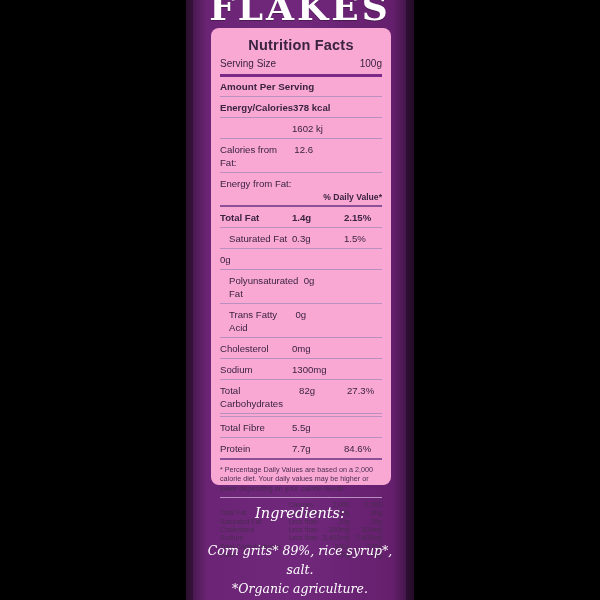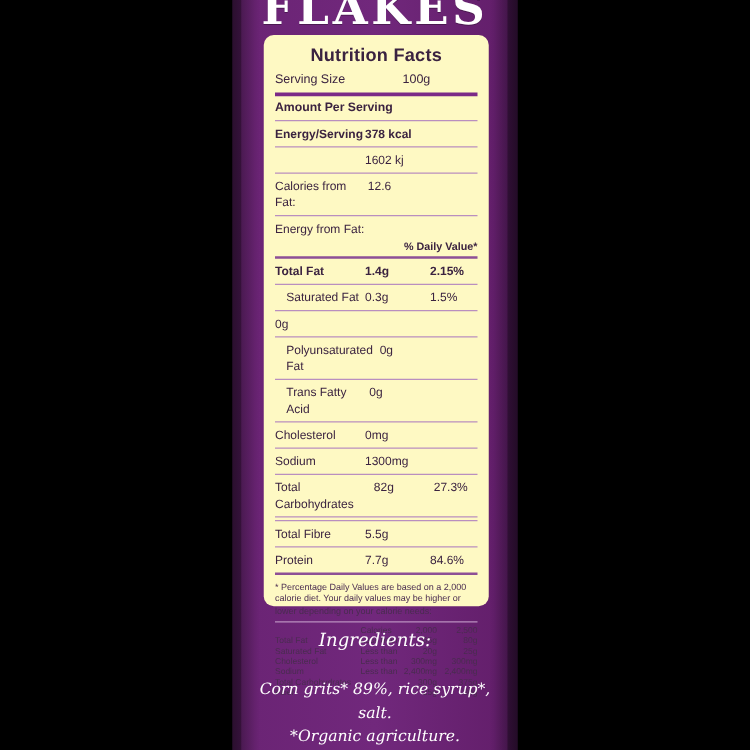--- a/index.html
+++ b/index.html
@@ -55,21 +55,21 @@
     -webkit-text-stroke: 0px;
     text-shadow: 0 1px 0 rgba(0,0,0,0.3);
   }
   
   .nf-card {
     position: absolute;
     left: 211px;
     top: 28px;
     width: 180px;
     height: 457px;
-    background: #fef9c3;
+    background: #f9a8d4;
     border-radius: 8px;
     box-sizing: border-box;
     padding: 6px 9px 6px 9px;
     color: #3b2340;
   }
   .nf-title {
     text-align: center;
     font-size: 14.5px;
     font-weight: bold;
     color: #3a2240;
@@ -92,21 +92,21 @@
   .row .v1 { width: 52px; text-align: left; }
   .row .v2 { width: 38px; text-align: left; }
   .bold { font-weight: bold; }
   .indent1 { padding-left: 9px; }
   .serving-row {
     display: flex;
     font-size: 10px;
     padding: 1px 0 2px 0;
   }
   .serving-row .lbl { flex: 1 1 auto; }
-  .serving-row .val { width: 60px; text-align: left; }
+  .serving-row .val { width: 60px; text-align: right; }
   .dv-head {
     display: flex;
     justify-content: flex-end;
     font-size: 8.6px;
     font-weight: bold;
     padding: 1px 0 1px 0;
   }
   .amount-row {
     font-size: 9.8px;
     font-weight: bold;
@@ -190,21 +190,21 @@
       <div class="val">100g</div>
     </div>
 
     <div class="rule-thick"></div>
 
     <div class="amount-row">Amount Per Serving</div>
 
     <div class="rule-thin"></div>
 
     <div class="row bold">
-      <div class="lbl">Energy/Serving</div>
+      <div class="lbl">Energy/Calories</div>
       <div class="v1">378 kcal</div>
       <div class="v2"></div>
     </div>
     <div class="rule-thin"></div>
 
     <div class="row">
       <div class="lbl"></div>
       <div class="v1">1602 kj</div>
       <div class="v2"></div>
     </div>

